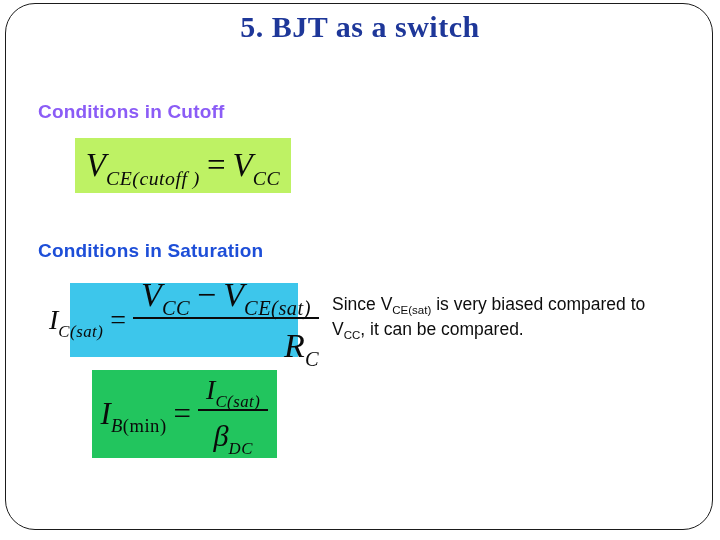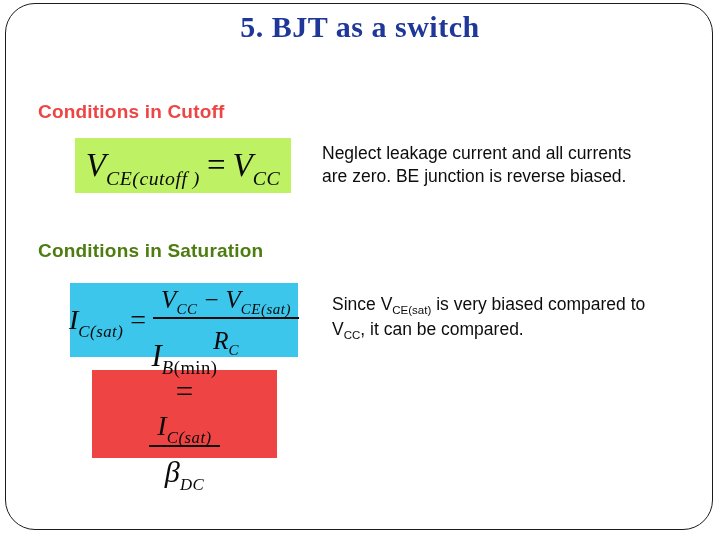--- a/index.html
+++ b/index.html
@@ -28,48 +28,44 @@
           font-family:"Liberation Serif", serif; font-style:italic; color:#0a0a0a; }
   .fbox .eq { font-style:normal; padding:0 7px; }
   .fbox .sub { font-size:0.60em; position:relative; top:0.45em; letter-spacing:0.5px; }
   .fbox .sub-roman { font-style:normal; }
   .frac { display:inline-flex; flex-direction:column; align-items:center; }
   .frac .num { padding:0 8px 3px 8px; border-bottom:2.5px solid #0a0a0a; text-align:center; }
   .frac .den { padding-top:8px; text-align:center; }
 
   .box-cutoff { left:75px; top:138px; width:216px; height:55px; font-size:33px; }
   .box-icsat  { left:70px; top:283px; width:228px; height:74px; font-size:28px; }
-  .box-icsat .frac { font-size:25px; }
+  .box-icsat .frac { font-size:34px;align-items:flex-end; }
   .box-ibmin  { left:92px; top:370px; width:185px; height:88px; font-size:31px; }
   .box-ibmin .frac { font-size:28px; }
   .beta { font-size:1.08em; }
 </style>
 </head>
 <body>
 
 <div class="slide">
 
   <div class="slide-border"></div>
 
   <div class="title" style="color: rgb(30, 55, 153);">5. BJT as a switch</div>
 
-  <div class="heading heading-cutoff" style="color: #ef4444;">Conditions in Cutoff</div>
+  <div class="heading heading-cutoff" style="color: #8b5cf6;">Conditions in Cutoff</div>
 
   <div class="fbox box-cutoff" style="background-color: #bef264;">
     <span>
       <span>V</span><span class="sub">CE(cutoff )</span><span class="eq">=</span><span>V</span><span class="sub">CC</span>
     </span>
   </div>
 
-  <div class="note note-cutoff">
-    <div>Neglect leakage current and all currents</div>
-    <div>are zero. BE junction is reverse biased.</div>
-  </div>
 
-  <div class="heading heading-sat" style="color: #4d7c0f;">Conditions in Saturation</div>
+  <div class="heading heading-sat" style="color: #1d4ed8;">Conditions in Saturation</div>
 
   <div class="fbox box-icsat" style="background-color: rgb(61, 198, 235);">
     <span>
       <span>I</span><span class="sub">C(sat)</span>
     </span>
     <span class="eq">=</span>
     <span class="frac">
       <span class="num">
         <span>V</span><span class="sub">CC</span><span class="eq">−</span><span>V</span><span class="sub">CE(sat)</span>
       </span>
@@ -77,21 +73,21 @@
         <span>R</span><span class="sub">C</span>
       </span>
     </span>
   </div>
 
   <div class="note note-sat">
     <div><span>Since V</span><span class="tsub">CE(sat)</span><span> is very biased compared to</span></div>
     <div><span>V</span><span class="tsub">CC</span><span>, it can be compared.</span></div>
   </div>
 
-  <div class="fbox box-ibmin" style="background-color: #ef4444; flex-direction: column;">
+  <div class="fbox box-ibmin" style="background-color: #22c55e;">
     <span>
       <span>I</span><span class="sub">B</span><span class="sub sub-roman">(min)</span>
     </span>
     <span class="eq">=</span>
     <span class="frac">
       <span class="num">
         <span>I</span><span class="sub">C(sat)</span>
       </span>
       <span class="den">
         <span class="beta">β</span><span class="sub">DC</span>

